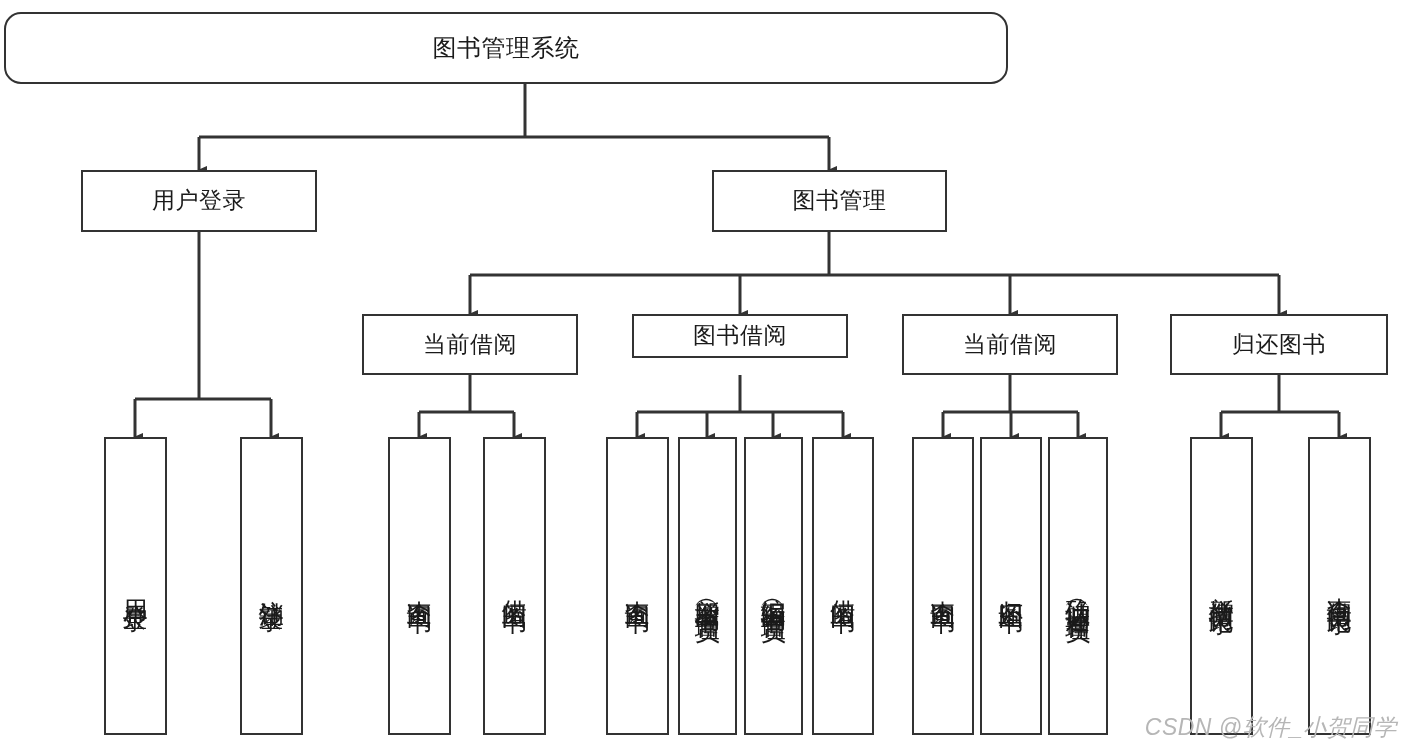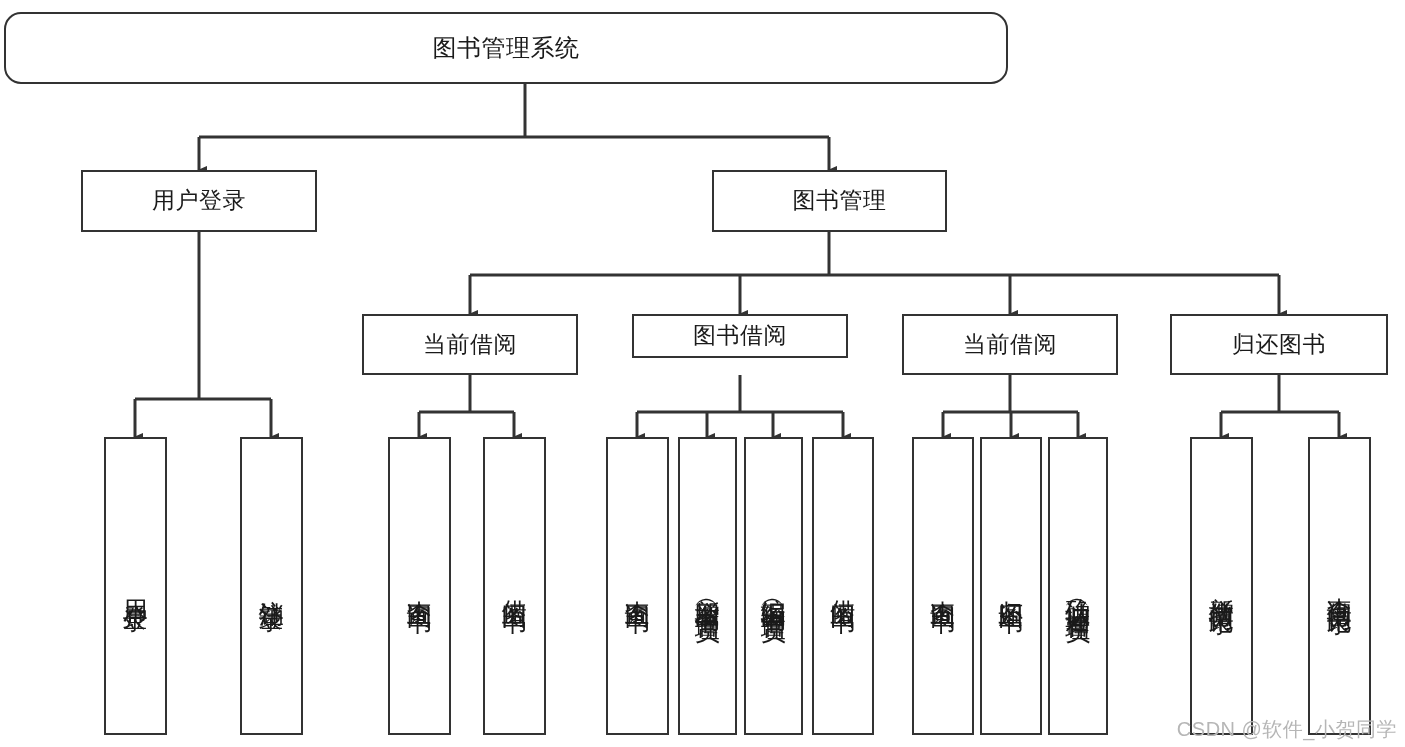--- a/index.html
+++ b/index.html
@@ -67,25 +67,26 @@
     justify-content: center;
   }
   .node.vert.tall .node-label {
     align-items: flex-start;
     padding-top: 6px;
   }
   #watermark {
     position: absolute;
     right: 8px;
     bottom: 4px;
-    font-size: 20px;
+    font-size: 23px;
     color: #b6b6b6;
     letter-spacing: 0.5px;
     white-space: nowrap;
     pointer-events: none;
+    font-style: italic;
   }
 </style>
 </head>
 <body>
 
 <div id="diagram-root">
 
   <svg id="diagram-svg" viewBox="0 0 1405 747" xmlns="http://www.w3.org/2000/svg">
     <defs>
       <marker id="arrowhead" markerWidth="10" markerHeight="10" refX="4.2" refY="8.4" orient="auto" markerUnits="userSpaceOnUse">

